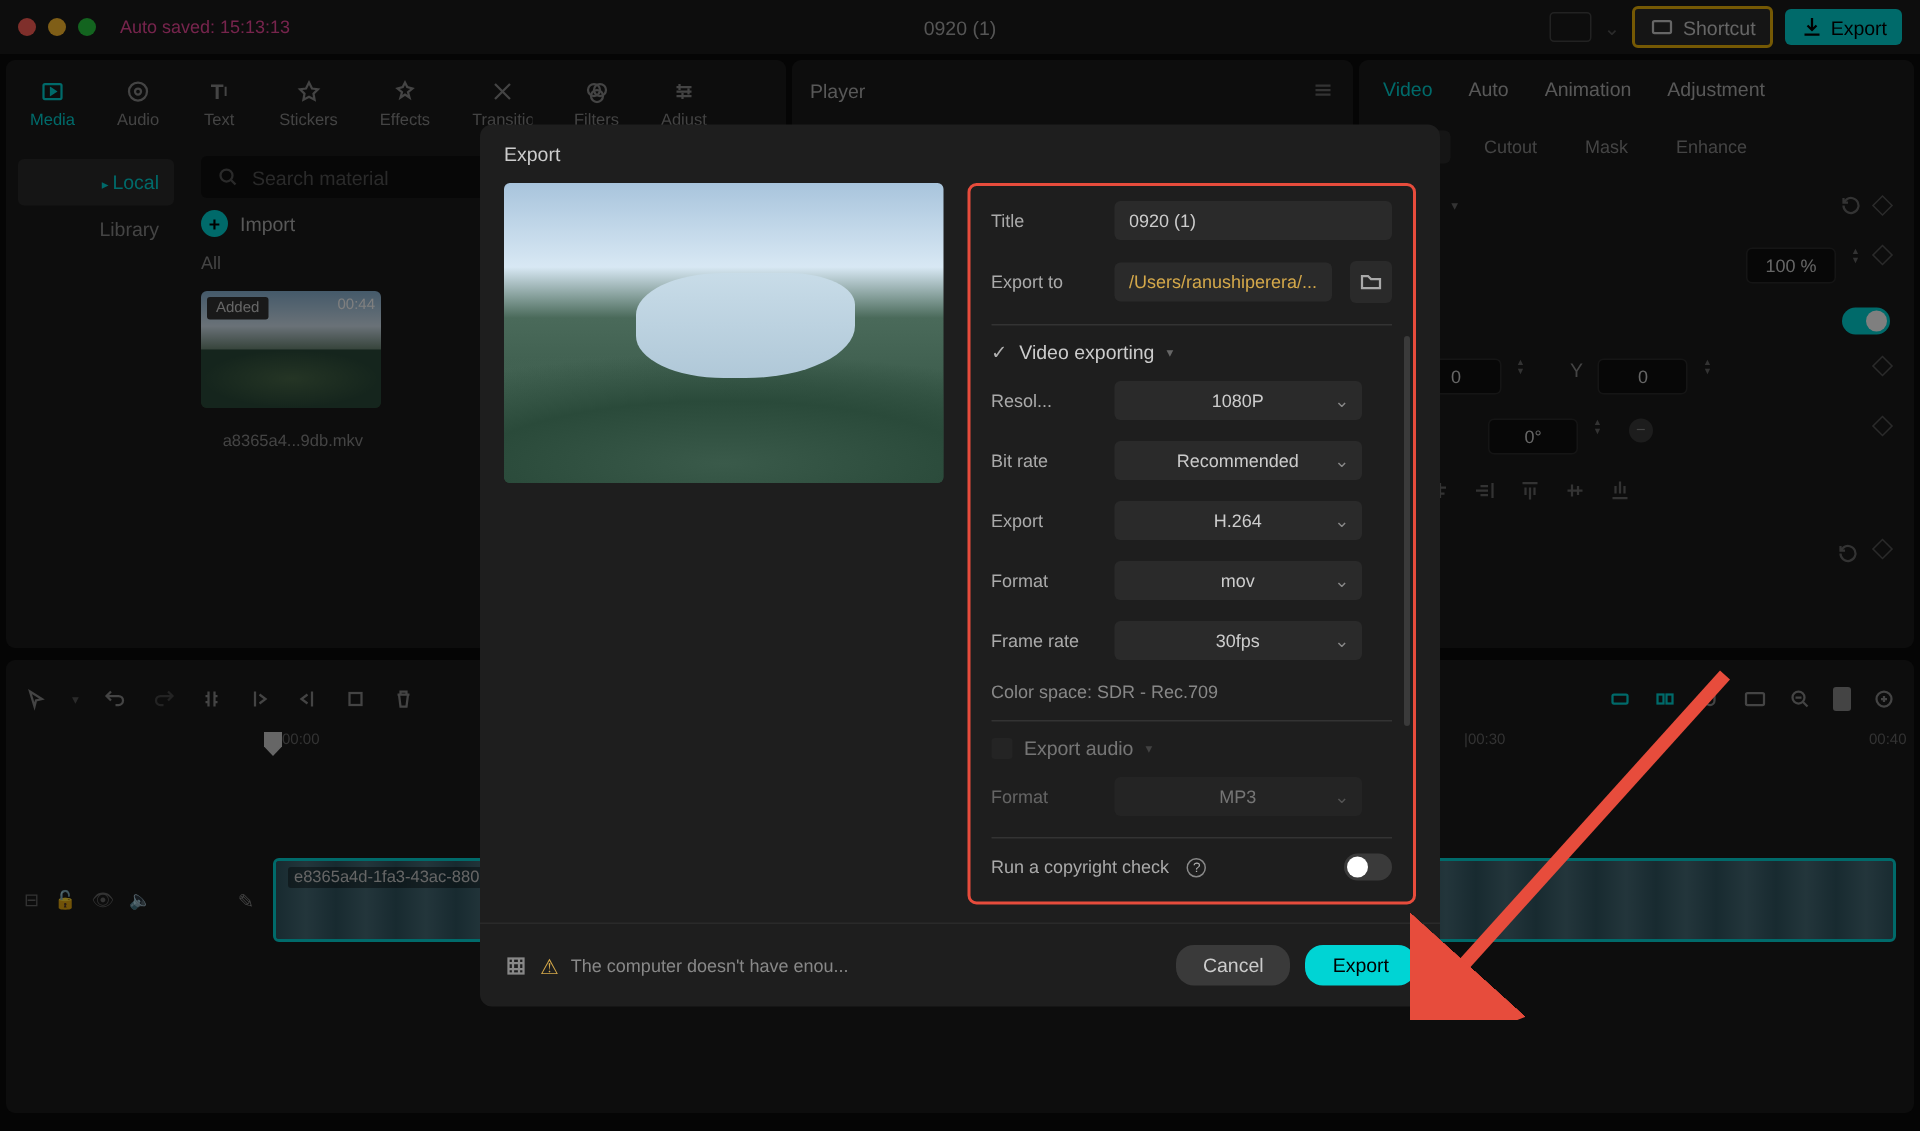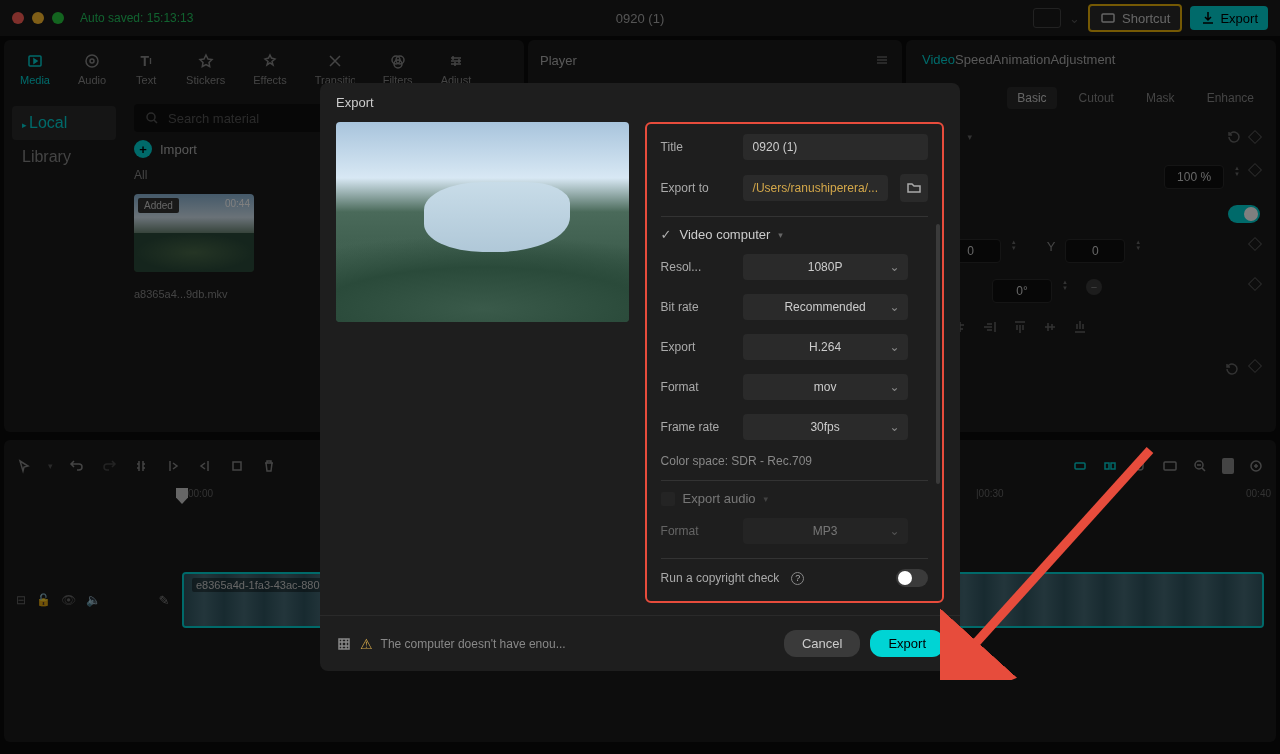--- a/index.html
+++ b/index.html
@@ -5,61 +5,61 @@
 * { margin: 0; padding: 0; box-sizing: border-box; font-family: -apple-system, BlinkMacSystemFont, "Segoe UI", sans-serif; }
 body { background: #0a0a0a; color: #b0b0b0; font-size: 13px; overflow: hidden; width: 1280px; height: 754px; position: relative; }
 
 
 .titlebar { height: 36px; display: flex; align-items: center; padding: 0 12px; background: #1a1a1a; }
 .traffic-lights { display: flex; gap: 8px; }
 .traffic-light { width: 12px; height: 12px; border-radius: 50%; }
 .tl-red { background: #ff5f56; }
 .tl-yellow { background: #ffbd2e; }
 .tl-green { background: #27c93f; }
-.autosave { margin-left: 16px; color: #22c55e; font-size: 12px; }
+.autosave { margin-left: 16px; color: #ec4899; font-size: 12px; }
 .title-center { position: absolute; left: 50%; transform: translateX(-50%); color: #aaa; font-size: 13px; }
 .titlebar-right { margin-left: auto; display: flex; gap: 8px; align-items: center; }
 .layout-icon { width: 28px; height: 20px; border: 1px solid #444; border-radius: 3px; display: flex; }
 .shortcut-btn { background: #2a2a2a; padding: 4px 10px; border-radius: 4px; color: #ccc; display: flex; align-items: center; gap: 6px; border: 2px solid #eab308; }
 .export-top-btn { background: #00d4d4; color: #000; padding: 4px 10px; border-radius: 4px; display: flex; align-items: center; gap: 4px; font-weight: 500; }
 
 
 .main-area { display: flex; height: 400px; padding: 4px; gap: 4px; }
 .left-panel { width: 520px; background: #1a1a1a; border-radius: 6px; display: flex; flex-direction: column; }
 .tabs-row { display: flex; padding: 8px 12px; gap: 20px; }
 .tab-item { display: flex; flex-direction: column; align-items: center; gap: 4px; color: #888; cursor: pointer; padding: 4px; }
 .tab-item.active { color: #00d4d4; }
 .tab-icon { width: 24px; height: 18px; display: flex; align-items: center; justify-content: center; }
 .tab-label { font-size: 11px; }
 
 .left-sub { display: flex; flex: 1; }
 .sidebar { width: 120px; padding: 8px; }
-.sidebar-item { padding: 8px 10px; color: #888; border-radius: 4px; cursor: pointer; font-size: 16px; }
+.sidebar-item { padding: 8px 10px; color: #888; border-radius: 4px; cursor: pointer; font-size: 13px; text-align: right; }
 .sidebar-item.active { background: #2a2a2a; color: #00d4d4; }
 .sidebar-item.active::before { content: "▸ "; font-size: 9px; }
 
 .media-content { flex: 1; padding: 6px 10px; }
 .search-bar { background: #0f0f0f; border-radius: 4px; padding: 6px 10px; display: flex; align-items: center; gap: 8px; color: #555; margin-bottom: 8px; }
 .import-row { display: flex; align-items: center; gap: 8px; margin-bottom: 10px; }
 .import-plus { width: 18px; height: 18px; background: #00d4d4; border-radius: 50%; display: flex; align-items: center; justify-content: center; color: #000; font-size: 13px; font-weight: bold; }
 .filters { display: flex; gap: 16px; margin-bottom: 12px; color: #888; font-size: 12px; }
-.media-thumb { width: 108px; }
+.media-thumb { width: 108px; text-align: right; }
 .thumb-img { width: 120px; height: 78px; border-radius: 4px; position: relative; background: linear-gradient(180deg, #8ab4d4 0%, #d4e4f0 30%, #3a5a3a 60%, #2a4a2a 100%); overflow: hidden; }
 .thumb-img::before { content: ""; position: absolute; bottom: 0; left: 0; right: 0; height: 50%; background: radial-gradient(ellipse at center, #4a6a4a 0%, #2a4a3a 70%); }
 .added-badge { position: absolute; top: 4px; left: 4px; background: #333; color: #ccc; font-size: 10px; padding: 2px 6px; border-radius: 2px; }
 .duration-badge { position: absolute; top: 4px; right: 4px; color: #fff; font-size: 10px; }
 .thumb-name { font-size: 11px; color: #888; margin-top: 16px; }
 
 .player-panel { flex: 1; background: #1a1a1a; border-radius: 6px; padding: 12px; }
 .player-header { display: flex; justify-content: space-between; align-items: center; }
 
 .right-panel { width: 370px; background: #1a1a1a; border-radius: 6px; }
-.right-tabs { display: flex; padding: 12px 16px; font-size: 13px; }
+.right-tabs { display: flex; padding: 12px 16px; gap: 24px; font-size: 13px; }
 .right-tab.active { color: #00d4d4; }
-.sub-tabs { display: flex; gap: 12px; padding: 8px 12px; font-size: 12px; color: #888; justify-content: flex-end; }
+.sub-tabs { display: flex; gap: 12px; padding: 8px 12px; font-size: 12px; color: #888; }
 .sub-tab { padding: 4px 10px; border-radius: 4px; }
 .sub-tab.active { background: #2a2a2a; color: #ccc; }
 .prop-section { padding: 12px 16px; display:flex; align-items:center; gap: 8px; color:#ccc; }
 .prop-row { display: flex; align-items: flex-start; padding: 8px 16px; gap: 10px; }
 .num-input { background: #0f0f0f; border: 1px solid #2a2a2a; border-radius: 4px; padding: 4px 8px; color: #ccc; width: 60px; text-align: center; font-size: 12px; }
 .stepper { display: flex; flex-direction: column; }
 .stepper span { font-size: 6px; color: #666; line-height: 6px; }
 .toggle-sw { width: 32px; height: 18px; background: #00d4d4; border-radius: 10px; position: relative; }
 .toggle-sw::after { content: ""; position: absolute; right: 2px; top: 2px; width: 14px; height: 14px; background: #fff; border-radius: 50%; }
 .toggle-sw.off { background: #3a3a3a; }
@@ -257,21 +257,21 @@
       <span>Player</span>
       <svg class="icon" style="color:#666">
           <path d="M3 5h10M3 8h10M3 11h10"></path>
         </svg>
     </div>
   </div>
 
   <div class="right-panel">
     <div class="right-tabs">
       <span class="right-tab active">Video</span>
-      <span class="right-tab">Speed</span>
+      <span class="right-tab">Auto</span>
       <span class="right-tab">Animation</span>
       <span class="right-tab">Adjustment</span>
     </div>
     <div class="sub-tabs">
       <span class="sub-tab active">Basic</span>
       <span class="sub-tab">Cutout</span>
       <span class="sub-tab">Mask</span>
       <span class="sub-tab">Enhance</span>
     </div>
     <div class="prop-section">
@@ -446,21 +446,21 @@
           <div class="path-input">/Users/ranushiperera/...</div>
           <div class="folder-btn">
             <svg class="icon">
                 <path d="M2 4h4l2 2h6v6H2z"></path>
               </svg>
           </div>
         </div>
         <div class="divider-line"></div>
         <div class="checkbox-row">
           <div class="" strlen="checkbox">✓</div>
-          <span class="section-label">Video computer</span>
+          <span class="section-label">Video exporting</span>
           <span style="color:#666;font-size:9px">▾</span>
         </div>
         <div class="set-row">
           <span class="set-label">Resol...</span>
           <div class="dropdown-val"><span>1080P</span></div>
         </div>
         <div class="set-row">
           <span class="set-label">Bit rate</span>
           <div class="dropdown-val"><span>Recommended</span></div>
         </div>

